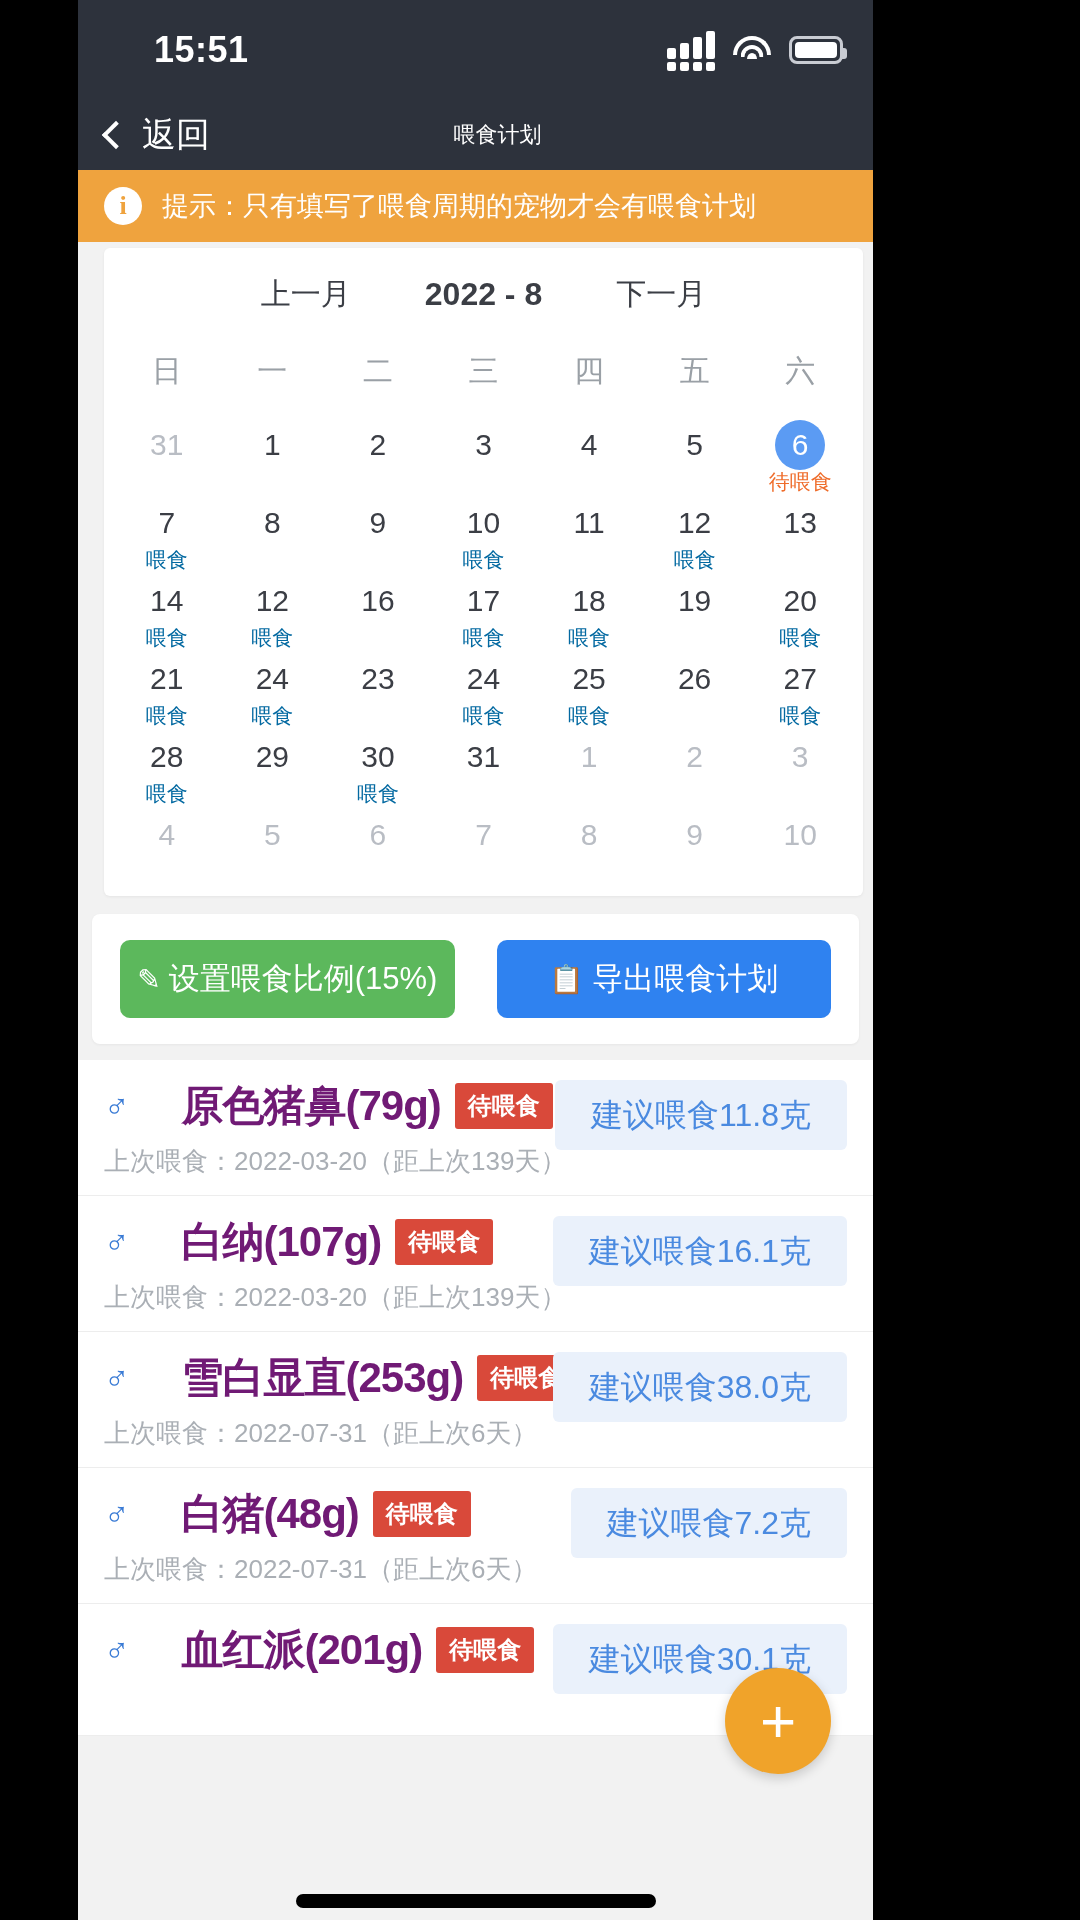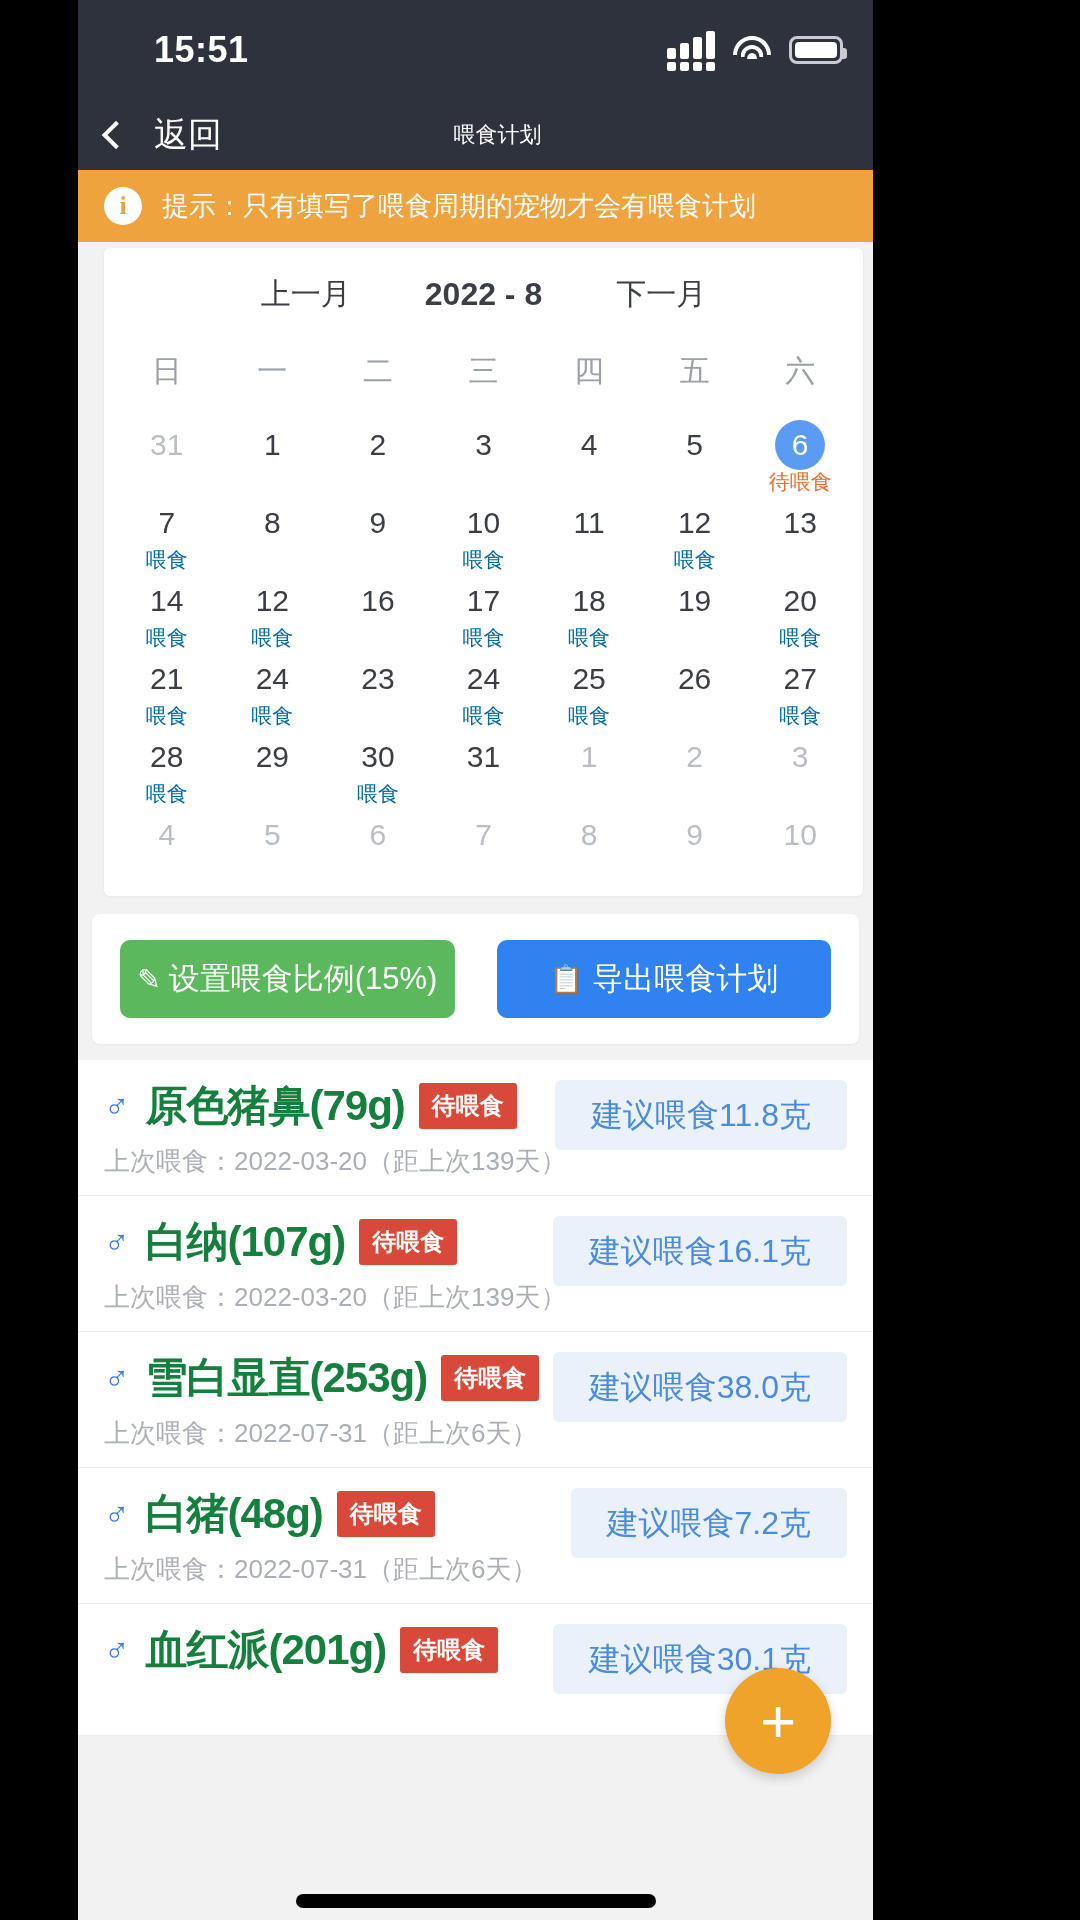--- a/index.html
+++ b/index.html
@@ -32,21 +32,21 @@
   .wifi span.c { width:9px; height:6px; top:17px; border-width:5px; border-radius:50% 50% 0 0 / 100% 100% 0 0;}
   .batt { width:54px; height:28px; border:3px solid #c9ccd3; border-radius:8px;
           position:relative; padding:3px; }
   .batt .fill { width:100%; height:100%; background:#fff; border-radius:4px; }
   .batt:after { content:""; position:absolute; right:-7px; top:9px;
                 width:5px; height:11px; background:#c9ccd3; border-radius:0 3px 3px 0; }
 
   
   .navbar { height:70px; background:#2d323c; color:#fff; position:relative;
             display:flex; align-items:center; }
-  .nav-back { display:flex; align-items:center; gap:28px; padding-left:28px; }
+  .nav-back { display:flex; align-items:center; gap:16px; padding-left:28px; }
   .chev { width:20px; height:20px; border-left:4px solid #fff; border-bottom:4px solid #fff;
           transform:rotate(45deg); }
   .nav-back-label { font-size:34px; }
   .nav-title { position:absolute; left:0; right:0; text-align:center;
                font-size:22px; font-weight:500; pointer-events:none;padding-left:44px; }
 
   
   .tip { background:#efa33e; color:#fff; height:72px; display:flex;
          align-items:center; gap:20px; padding:0 26px; font-size:27px; }
   .tip-icon { width:38px; height:38px; border-radius:50%; background:#fff; color:#efa33e;
@@ -80,21 +80,21 @@
   .btn.blue  { background:#2f82f0; }
   .bicon { font-size:28px; }
 
   
   .list { margin-top:16px; background:#fff; }
   .row { padding:18px 26px 16px 26px; border-bottom:1px solid #ededed;
          display:flex; align-items:flex-start; position:relative; min-height:132px; }
   .row-left { flex:0 0 auto; }
   .nameline { display:flex; align-items:center; gap:14px; }
   .gender { color:#3a7bd5; font-size:34px; line-height:1; margin-right:2px; }
-  .pname { font-size:42px; font-weight:bold; color:#15803d; letter-spacing:-1px; }
+  .pname { font-size:42px; font-weight:bold; color:#701a75; letter-spacing:-1px;margin-left:36px; }
   .badge { background:#d9493a; color:#fff; font-size:24px; font-weight:bold;
            padding:7px 13px; border-radius:3px; }
   .sub { font-size:26px; color:#aaafb5; margin-top:10px; }
   .row-right { position:absolute; right:26px; top:34px; }
   .sugg { background:#eaf1fb; color:#4a8ae0; font-size:32px;
           padding:17px 36px; border-radius:6px; white-space:nowrap; }
 
   
   .fab { position:absolute; right:42px; bottom:146px; width:106px; height:106px;
          border-radius:50%; background:#f0a32a; color:#fff;

